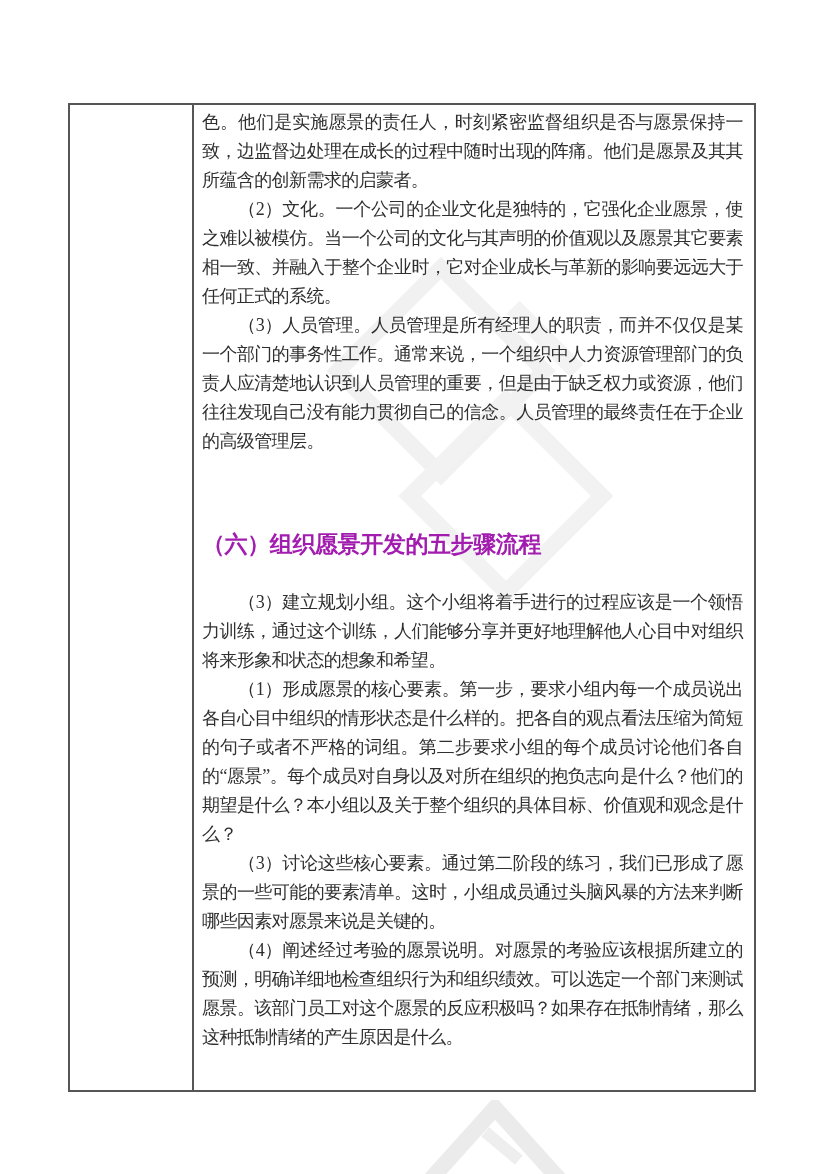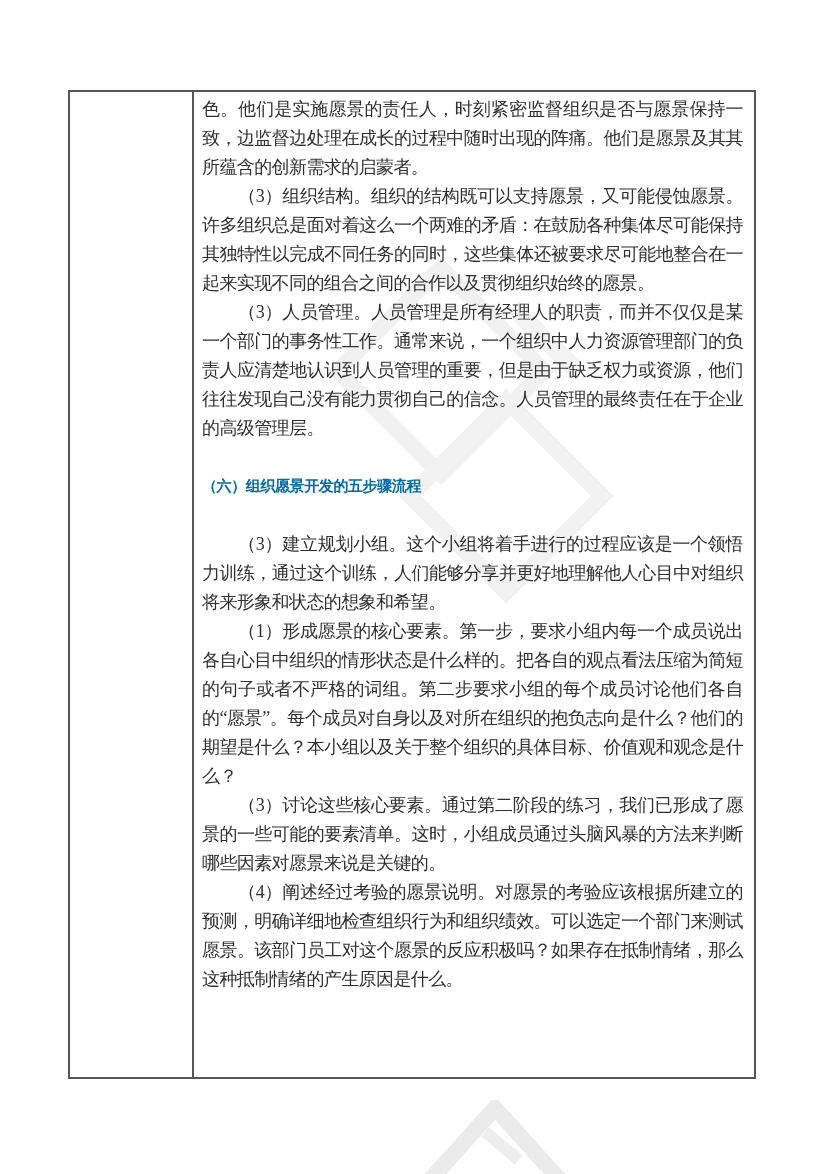--- a/index.html
+++ b/index.html
@@ -39,21 +39,21 @@
     width: 90px; height: 18px;
     background: #f3f3f3;
     transform: rotate(45deg);
   }
   .wm-bottom { left: 380px; top: 1100px; }
 
   
   .doc-table {
     position: absolute;
     left: 68px;
-    top: 90px;
+    top: 103px;
     width: 688px;
     height: 989px;
     border: 2px solid #565656;
     box-sizing: border-box;
     display: flex;
     z-index: 1;
     background: transparent;
   }
   .cell-left {
     width: 124px;
@@ -73,47 +73,47 @@
     margin: 0;
     font-size: 18px;
     letter-spacing: -0.6px;
     line-height: 29px;
     text-align: justify;
     text-indent: 2em;
     color: #2f2f2f;
   }
   .para.no-indent { text-indent: 0; }
   .section-heading {
-    margin: 29px 0 29px 0;
-    font-size: 15px;
+    margin: 74px 0 29px 0;
+    font-size: 23px;
     letter-spacing: -0.4px;
     line-height: 29px;
     font-weight: bold;
     text-indent: 0;
-    color: #0369a1;
+    color: #a21caf;
   }
 </style>
 </head>
 <body>
 
 <div class="wm wm-mid-1"></div>
 <div class="wm wm-mid-2"></div>
 <div class="wm wm-mid-3"></div>
 <div class="wm wm-bottom">
   <svg width="230" height="80" viewBox="0 0 230 80">
     <path d="M115 8 L225 130 L5 130 Z" fill="none" stroke="#ebebeb" stroke-width="16"></path>
     <rect x="100" y="40" width="44" height="12" fill="#eeeeee" transform="rotate(40 122 46)"></rect>
   </svg>
 </div>
 
 <div class="doc-table">
   <div class="cell-left"></div>
   <div class="cell-right">
     <p class="para no-indent">色。他们是实施愿景的责任人，时刻紧密监督组织是否与愿景保持一致，边监督边处理在成长的过程中随时出现的阵痛。他们是愿景及其其所蕴含的创新需求的启蒙者。</p>
-    <p class="para">（3）组织结构。组织的结构既可以支持愿景，又可能侵蚀愿景。许多组织总是面对着这么一个两难的矛盾：在鼓励各种集体尽可能保持其独特性以完成不同任务的同时，这些集体还被要求尽可能地整合在一起来实现不同的组合之间的合作以及贯彻组织始终的愿景。</p>
+    <p class="para">（2）文化。一个公司的企业文化是独特的，它强化企业愿景，使之难以被模仿。当一个公司的文化与其声明的价值观以及愿景其它要素相一致、并融入于整个企业时，它对企业成长与革新的影响要远远大于任何正式的系统。</p>
     <p class="para">（3）人员管理。人员管理是所有经理人的职责，而并不仅仅是某一个部门的事务性工作。通常来说，一个组织中人力资源管理部门的负责人应清楚地认识到人员管理的重要，但是由于缺乏权力或资源，他们往往发现自己没有能力贯彻自己的信念。人员管理的最终责任在于企业的高级管理层。</p>
     <h3 class="section-heading">（六）组织愿景开发的五步骤流程</h3>
     <p class="para">（3）建立规划小组。这个小组将着手进行的过程应该是一个领悟力训练，通过这个训练，人们能够分享并更好地理解他人心目中对组织将来形象和状态的想象和希望。</p>
     <p class="para">（1）形成愿景的核心要素。第一步，要求小组内每一个成员说出各自心目中组织的情形状态是什么样的。把各自的观点看法压缩为简短的句子或者不严格的词组。第二步要求小组的每个成员讨论他们各自的“愿景”。每个成员对自身以及对所在组织的抱负志向是什么？他们的期望是什么？本小组以及关于整个组织的具体目标、价值观和观念是什么？</p>
     <p class="para">（3）讨论这些核心要素。通过第二阶段的练习，我们已形成了愿景的一些可能的要素清单。这时，小组成员通过头脑风暴的方法来判断哪些因素对愿景来说是关键的。</p>
     <p class="para">（4）阐述经过考验的愿景说明。对愿景的考验应该根据所建立的预测，明确详细地检查组织行为和组织绩效。可以选定一个部门来测试愿景。该部门员工对这个愿景的反应积极吗？如果存在抵制情绪，那么这种抵制情绪的产生原因是什么。</p>
 
   </div>
 </div>
 

